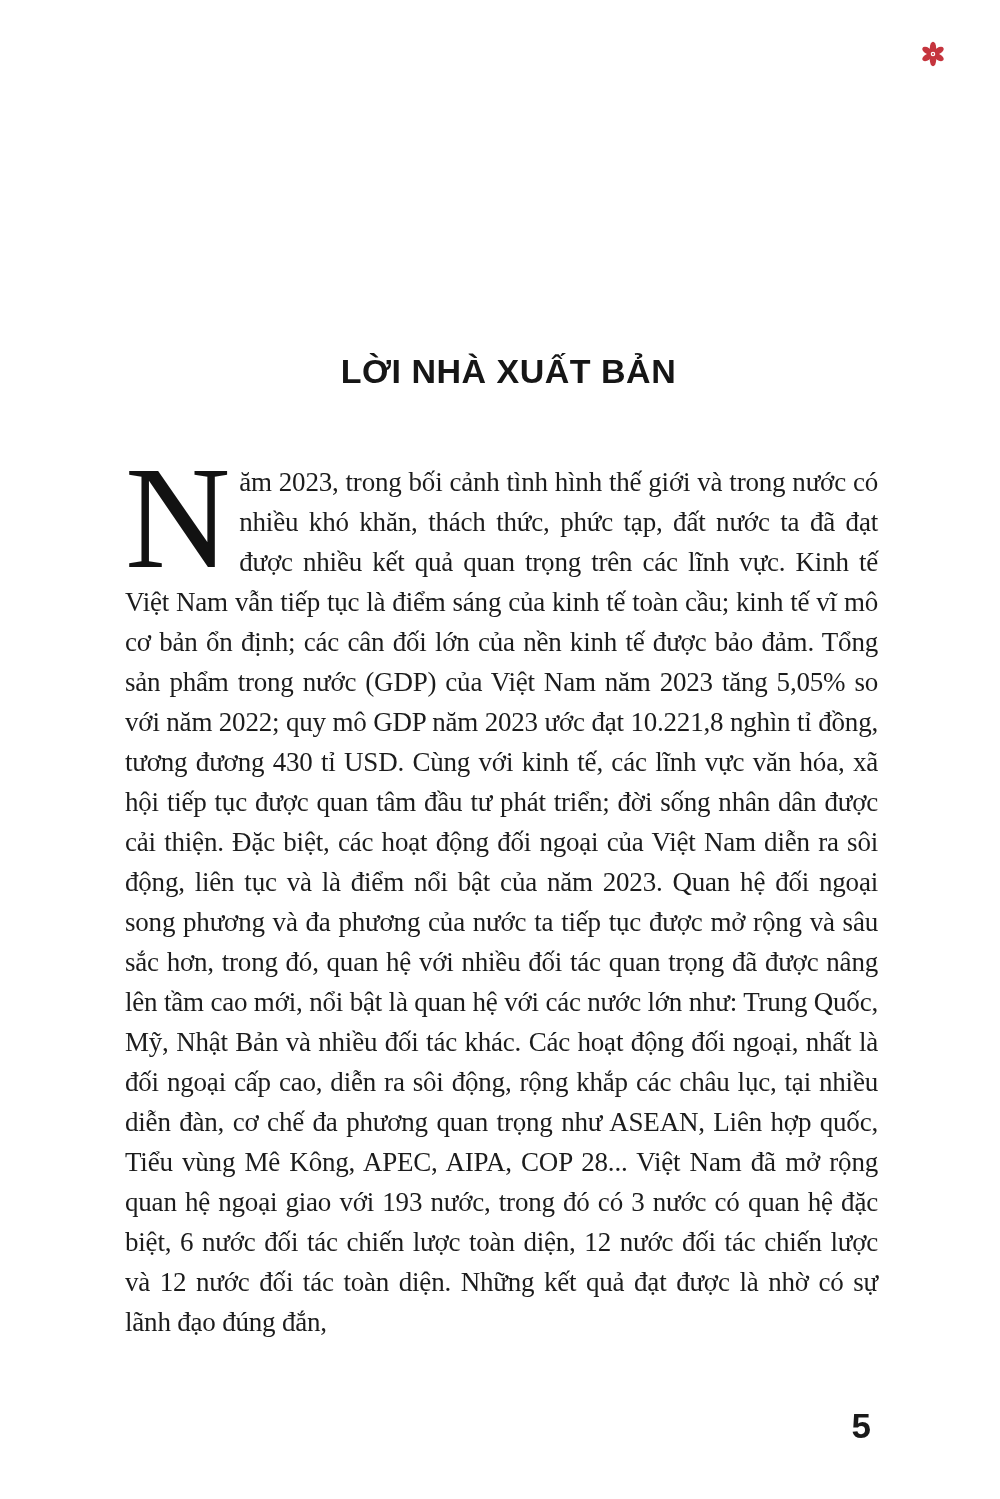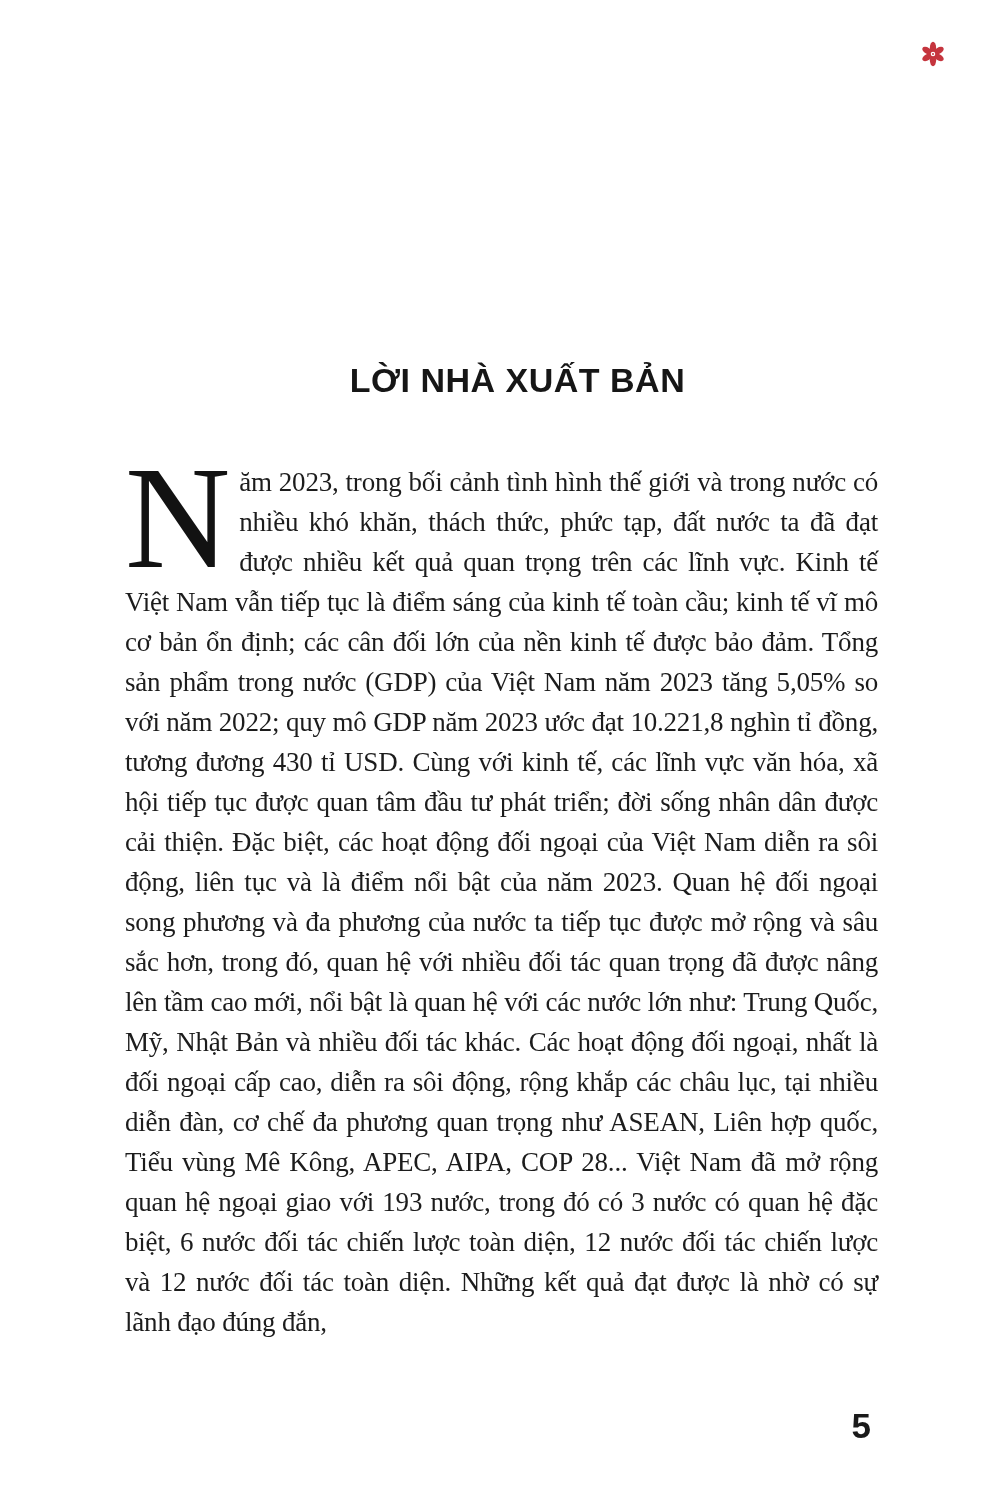--- a/index.html
+++ b/index.html
@@ -23,21 +23,21 @@
     left: 920px;
     width: 26px;
     height: 26px;
     line-height: 0;
   }
   .title {
     position: absolute;
     top: 341px;
     left: 124px;
     width: 753px;
-    margin: 17px;
+    margin: 8px;
     text-align: center;
     font-family: "Liberation Sans", sans-serif;
     font-weight: bold;
     font-size: 34px;
     line-height: 44px;
     letter-spacing: 0.5px;
     color: #161616;
   }
   .body-block {
     position: absolute;

